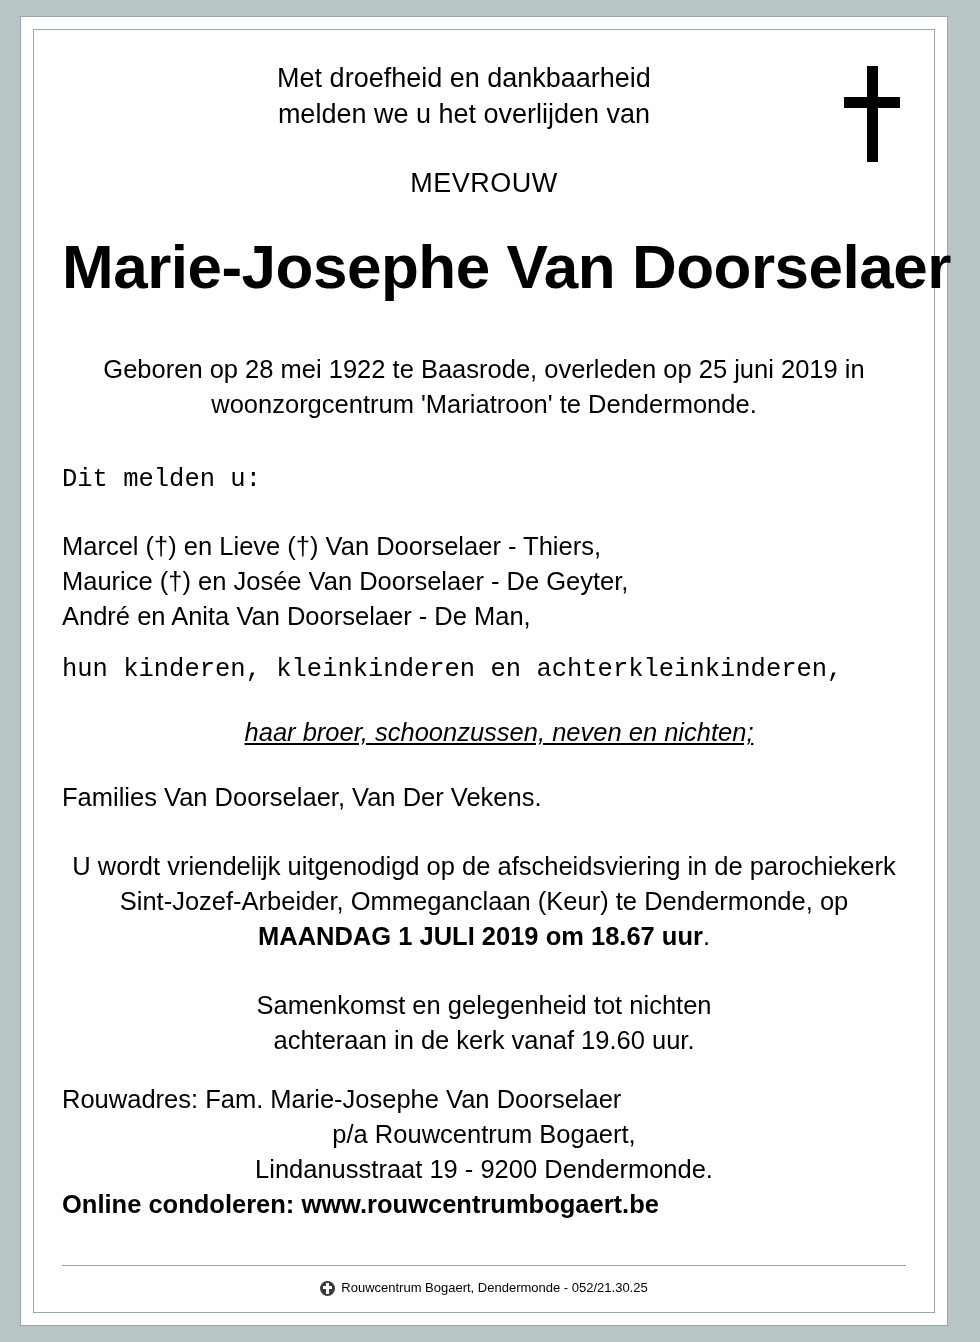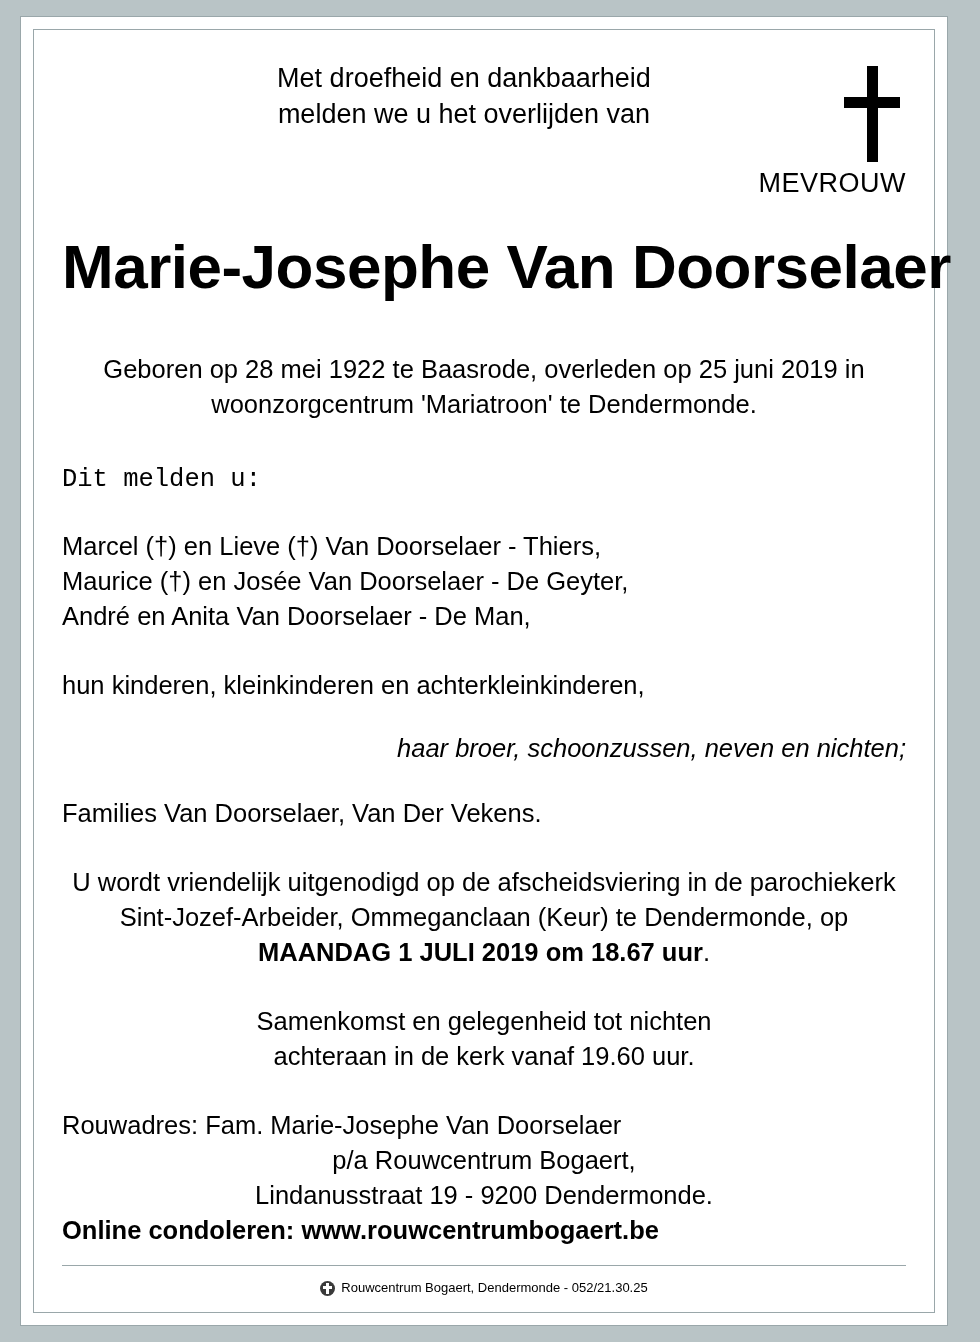--- a/index.html
+++ b/index.html
@@ -59,21 +59,21 @@
   }
   .intro {
     text-align: center;
     font-size: 27px;
     line-height: 36px;
     margin: 4px 0 0 0;
     padding-right: 40px;
   }
   .intro .l2 { display: block; }
   .mevrouw {
-    text-align: right;
+    text-align: center;
     font-size: 27px;
     letter-spacing: 0.5px;
     margin-top: 36px;
   }
   .name {
     text-align: center;
     font-size: 62px;
     font-weight: bold;
     letter-spacing: -0.5px;
     margin-top: 32px;
@@ -91,43 +91,45 @@
     line-height: 35px;
   }
   .announce-lead {
     margin-top: 40px;
     font-family: Liberation Mono, monospace;
   }
   .family {
     margin-top: 32px;
   }
   .children {
-    margin-top: 34px;
+    margin-top: 18px;
+    font-family: Liberation Mono, monospace;
   }
   .italic-line {
     margin-top: 28px;
-    text-align: right;
+    text-align: center;
     font-style: italic;
     padding-left: 30px;
+    text-decoration: underline;
   }
   .families {
     margin-top: 30px;
   }
   .invite {
     margin-top: 34px;
     text-align: center;
     padding: 0 4px;
   }
   .invite b { font-weight: bold; }
   .gathering {
     margin-top: 34px;
     text-align: center;
   }
   .address {
-    margin-top: 34px;
+    margin-top: 24px;
     text-align: center;
   }
   .address .a1 { text-align: left; }
   .online {
     text-align: left;
     margin-top: 0;
     font-weight: bold;
   }
   .footer-rule {
     position: absolute;

